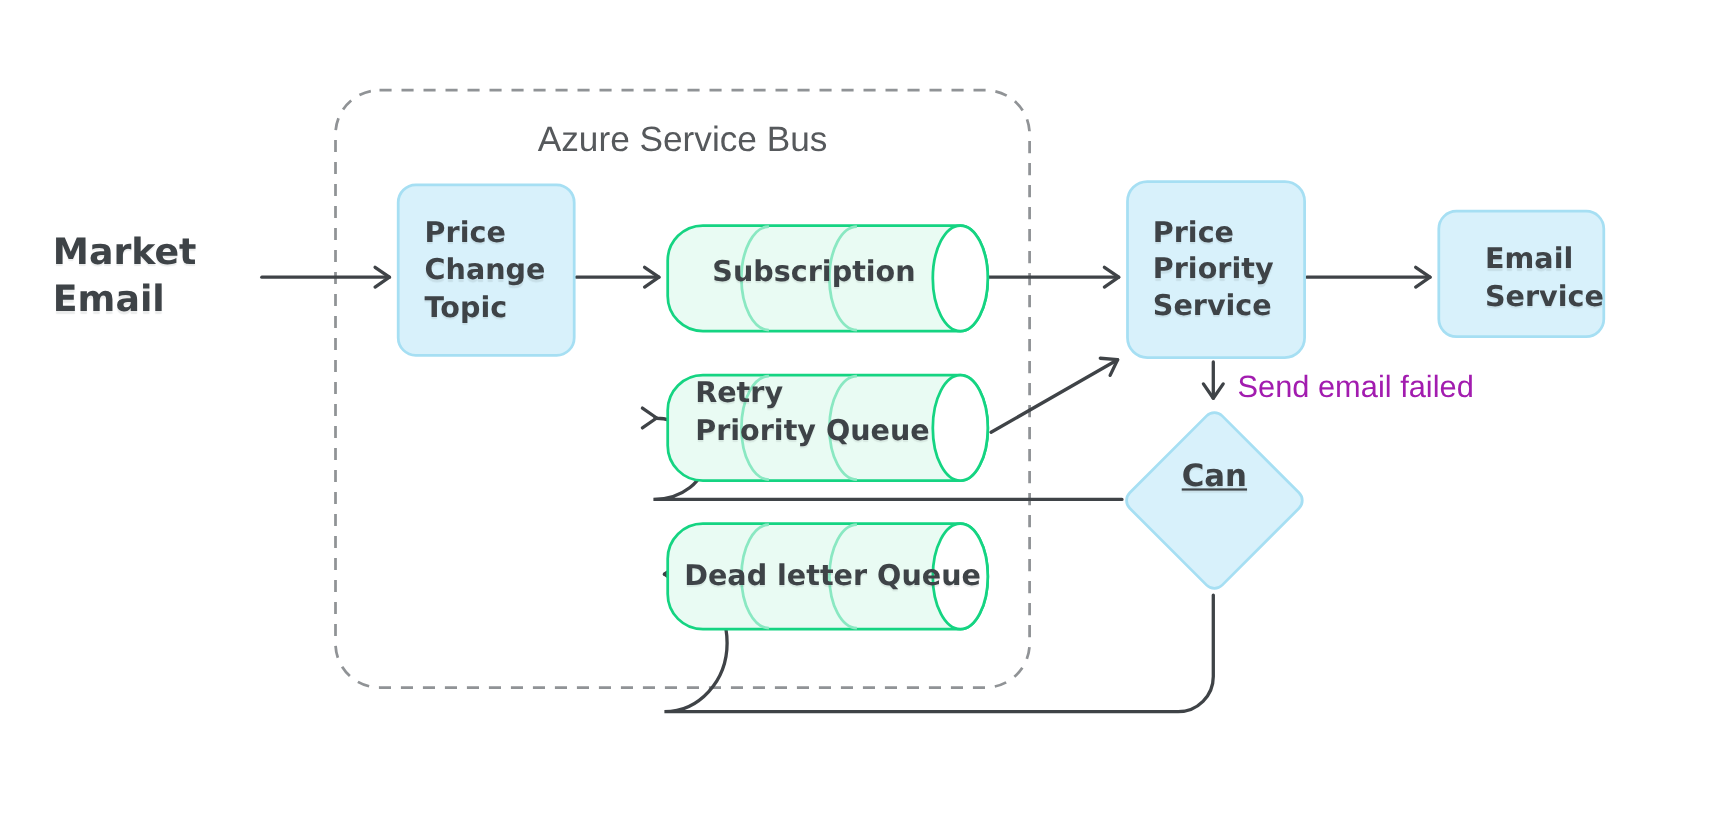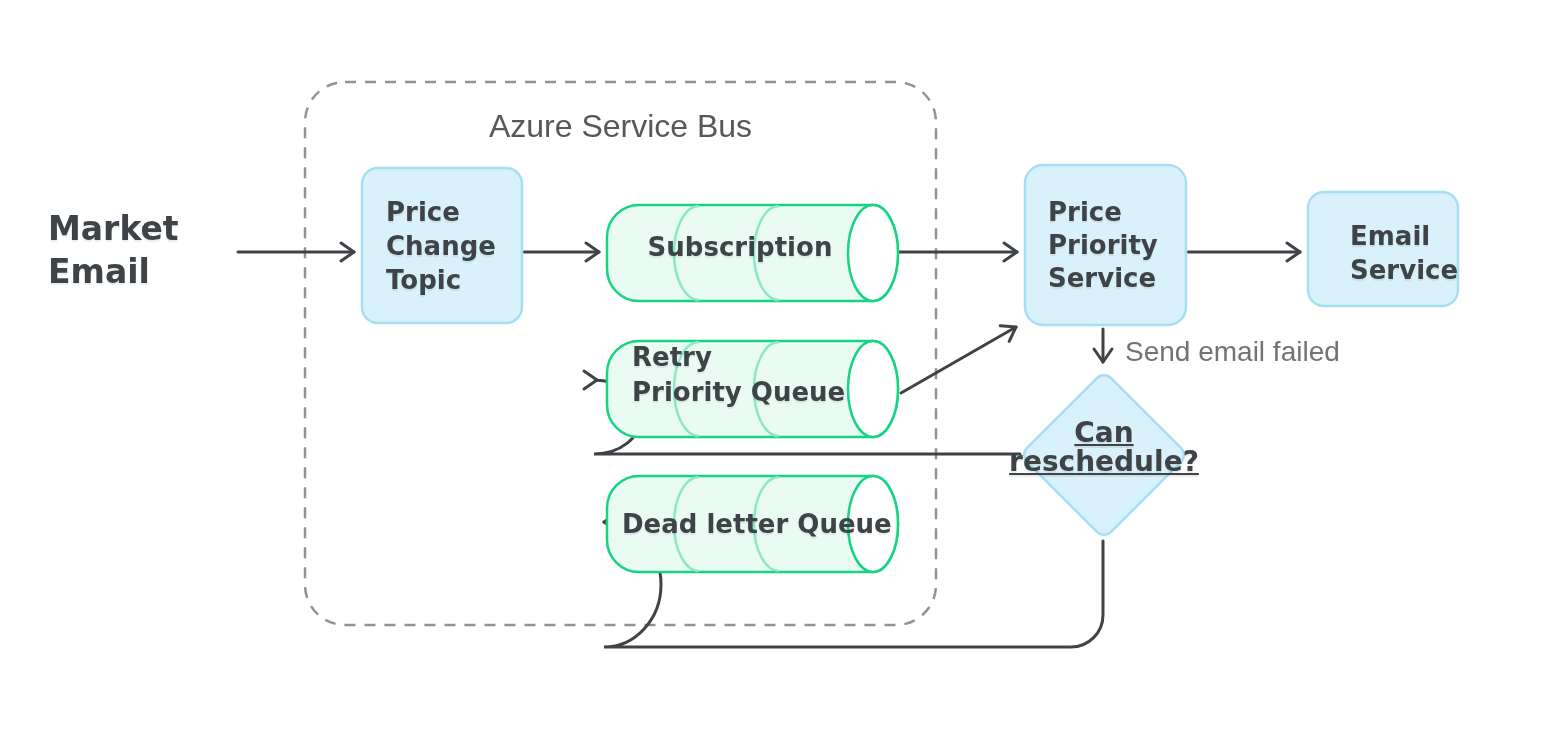--- a/index.html
+++ b/index.html
@@ -13,21 +13,21 @@
     text-shadow:0 2px 1px rgba(62,67,71,0.10);
   }
   .lbl span { display:block; }
   .node-lbl { font-size:26px; line-height:33px; display:flex; flex-direction:column; justify-content:center; }
   .market { width:200px; text-align:left; font-size:33px; line-height:43px; }
   .container-title {
     width:631px; text-align:center; font-weight:400; color:#56595C;
     font-family:"Liberation Sans", sans-serif; font-size:32px; text-shadow:none;
   }
   .edge-lbl {
-    font-family:"Liberation Sans", sans-serif; font-weight:400; color:#737373;
+    font-family:"Liberation Sans", sans-serif; font-weight:400; color:#a21caf;
     font-size:28px; text-shadow:none;
   }
   .decision-lbl { width:200px; text-align:center; font-size:28px; line-height:29px;text-decoration:underline; }
   .single { flex-direction:row; align-items:center; }
 </style>
 </head>
 <body>
 
 <div class="canvas">
 
@@ -109,16 +109,15 @@
 
   <div class="lbl node-lbl" style="left:1330px; top:204px; height:98px; line-height:34px;margin-left:20px;">
     <span>Email</span>
     <span>Service</span>
   </div>
 
   <div class="lbl edge-lbl" style="left:1125px; top:336px;">Send email failed</div>
 
   <div class="lbl decision-lbl" style="left:1004px; top:418px;">
     <span>Can</span>
-    <span>reschedule?</span>
   </div>
 
 </div>
 
 </body></html>

